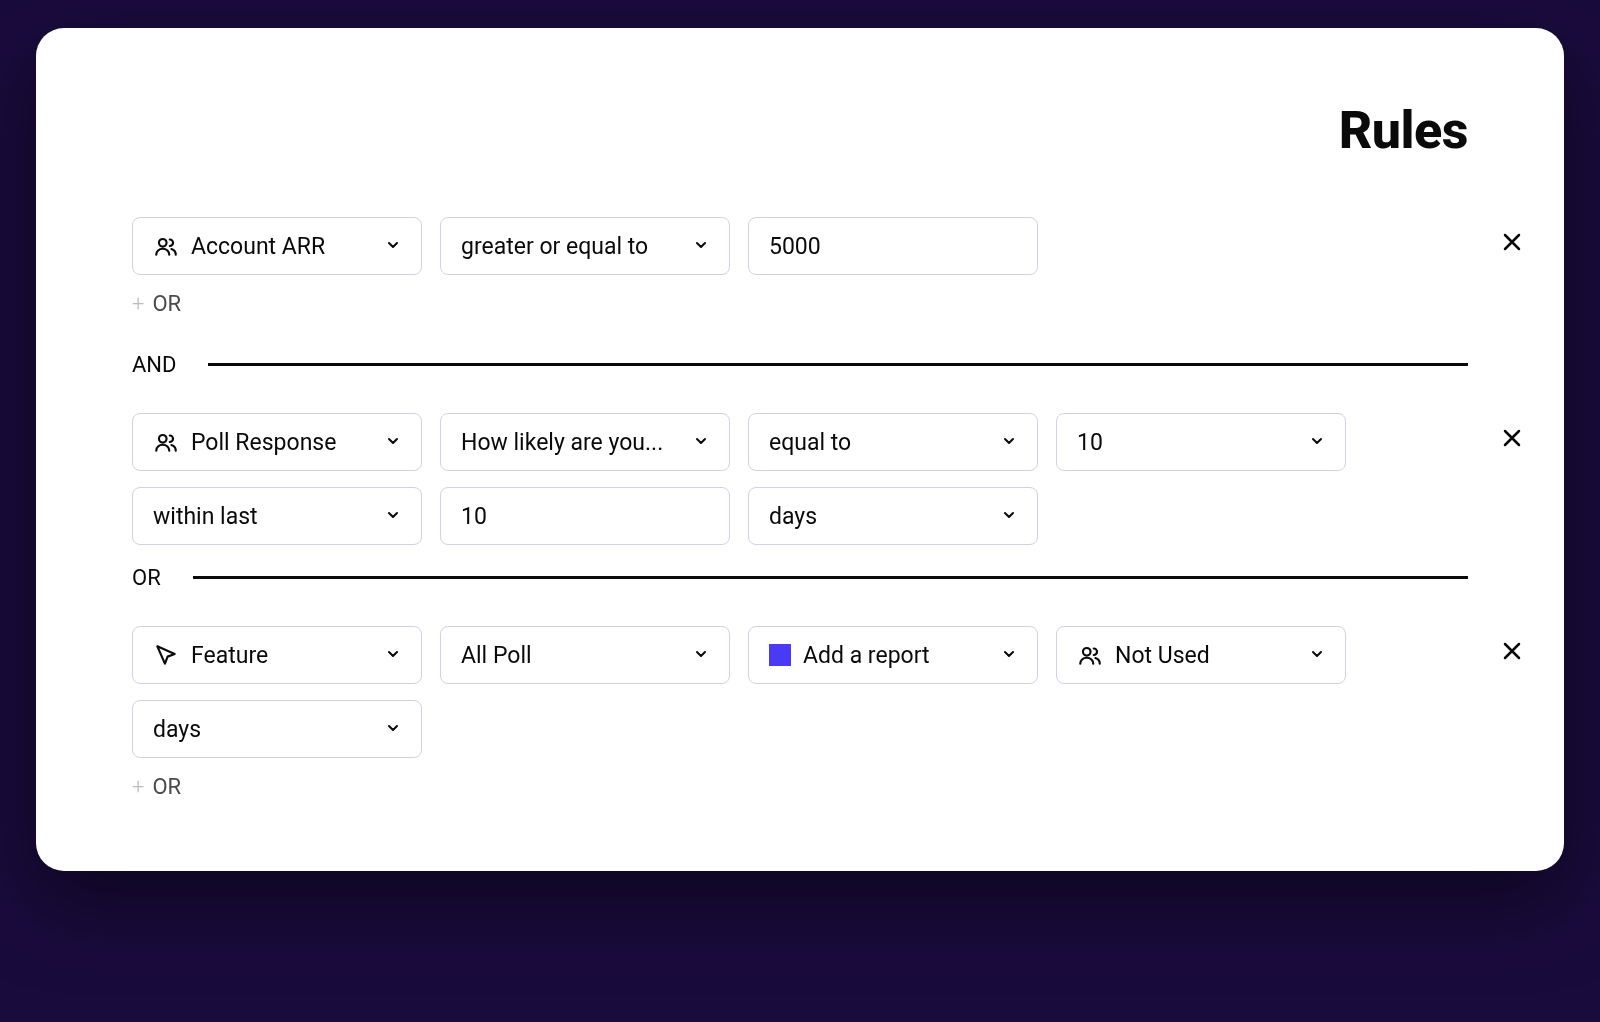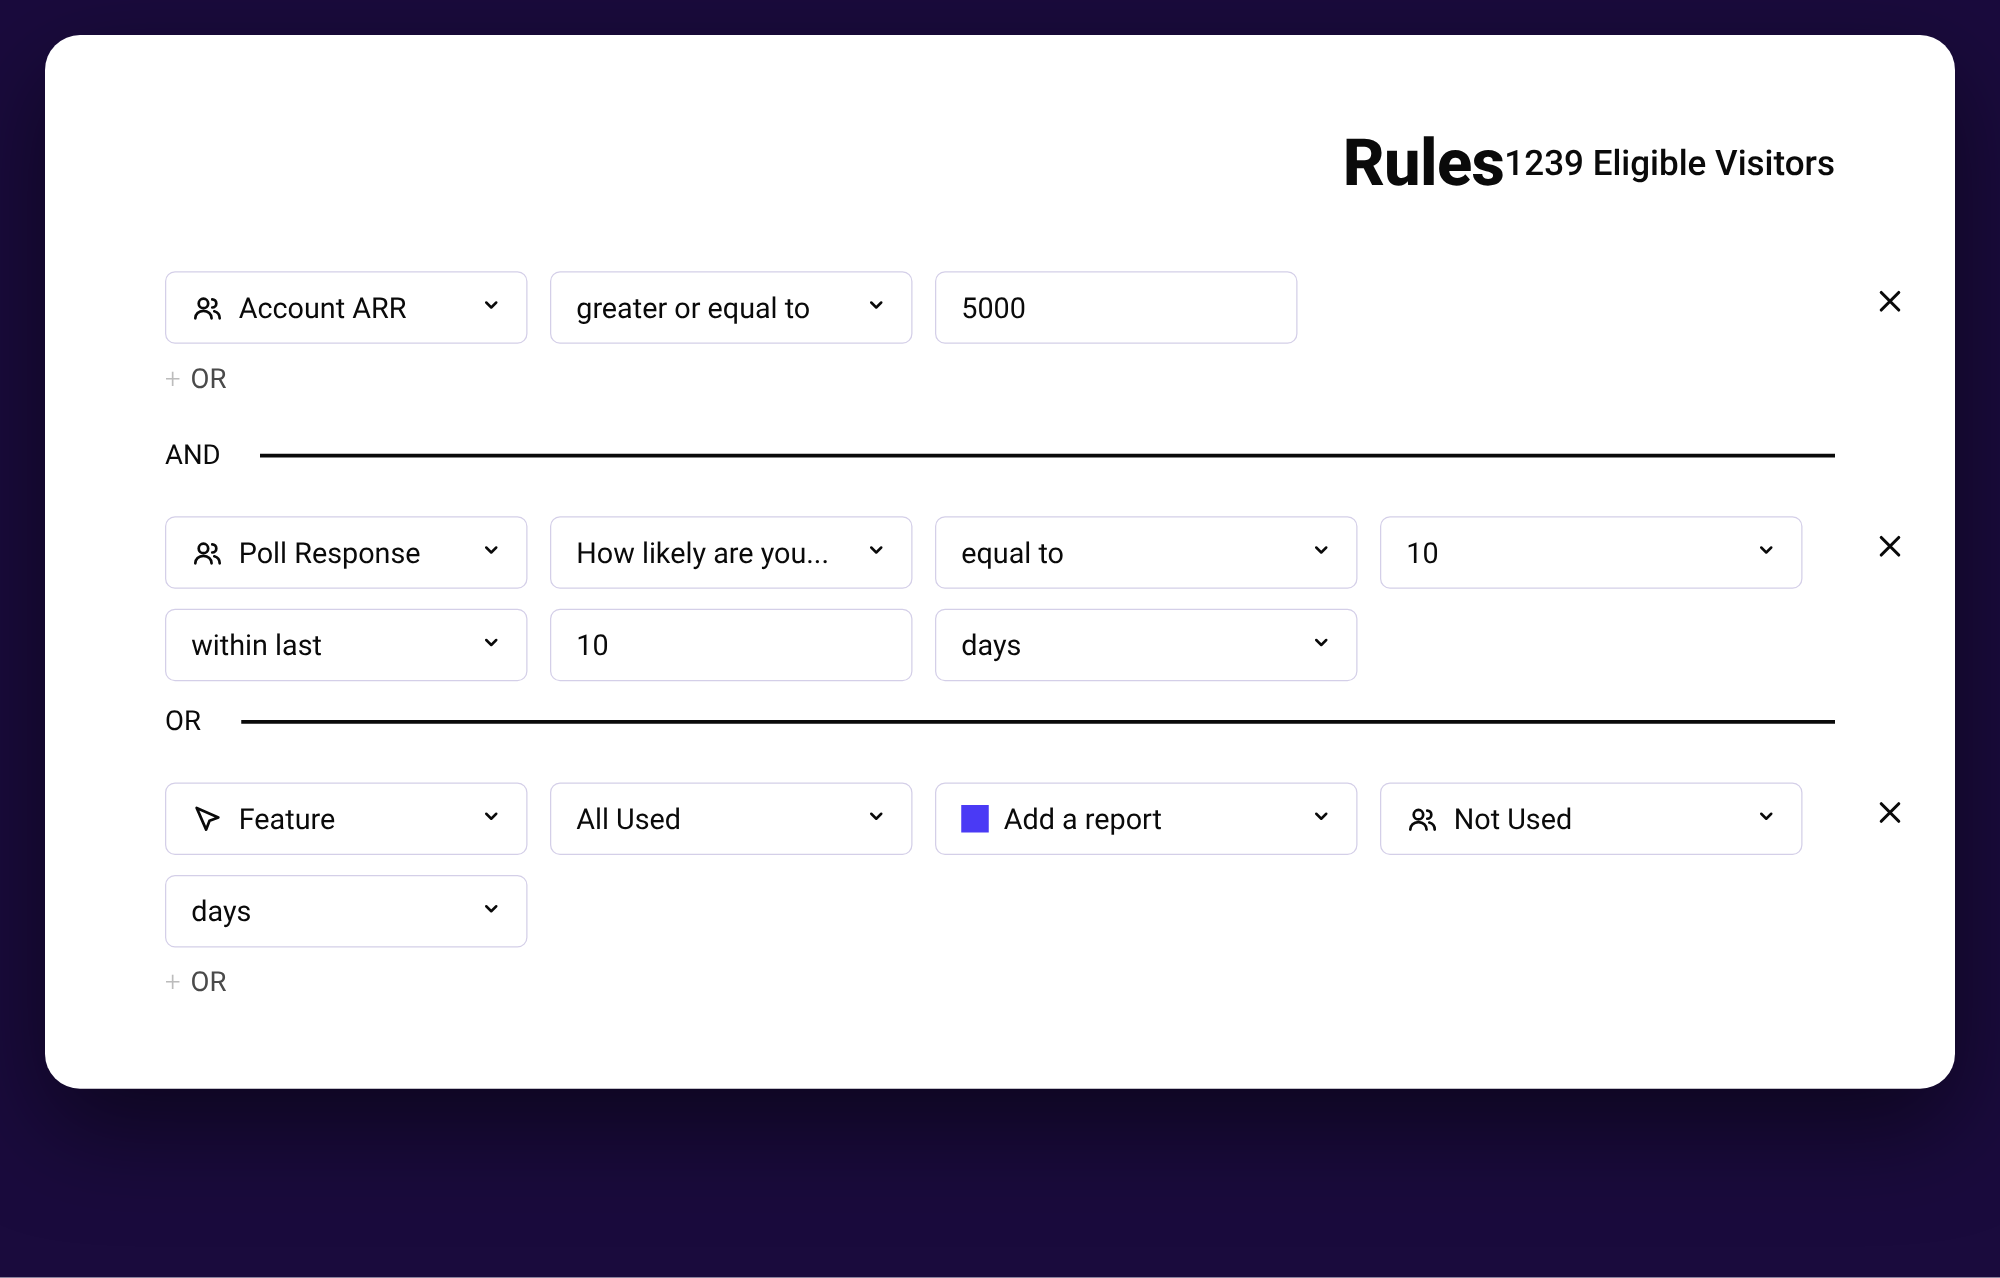--- a/index.html
+++ b/index.html
@@ -122,33 +122,29 @@
   }
   .separator .line {
     flex: 1;
     height: 2.5px;
     background: #0a0a0a;
   }
   
   .w-attr   { width: 290px; }
   .w-op     { width: 290px; }
   .w-val-s  { width: 290px; }
-  .w-290    { width: 338px; }
+  .w-290    { width: 290px; }
   .content-rel { position: relative; }
 </style>
 </head>
 <body>
 
 <div class="card">
   <div class="header">
     <h1 class="title">Rules</h1>
-    <div class="eligible">
-      <span>1239</span>
-      <span>Eligible Visitors</span>
-    </div>
   </div>
 
   <div class="content-rel">
 
     <div class="rule-group">
       <button class="remove-btn">
         <span>
           <svg width="24" height="24" viewBox="0 0 24 24" fill="none" stroke="#0a0a0a" stroke-width="2.5" stroke-linecap="round">
               <path d="M5 5l14 14M19 5L5 19"></path>
             </svg>
@@ -288,21 +284,21 @@
               </svg>
           </span>
           <span class="label">Feature</span>
           <span class="chevron">
             <svg width="16" height="16" viewBox="0 0 24 24" fill="none" stroke="#0a0a0a" stroke-width="3" stroke-linecap="round" stroke-linejoin="round">
                 <polyline points="6 9 12 15 18 9"></polyline>
               </svg>
           </span>
         </div>
         <div class="pill w-op">
-          <span class="label">All Used</span>
+          <span class="label">All Poll</span>
           <span class="chevron">
             <svg width="16" height="16" viewBox="0 0 24 24" fill="none" stroke="#0a0a0a" stroke-width="3" stroke-linecap="round" stroke-linejoin="round">
                 <polyline points="6 9 12 15 18 9"></polyline>
               </svg>
           </span>
         </div>
         <div class="pill w-290">
           <span class="color-swatch"></span>
           <span class="label">Add a report</span>
           <span class="chevron">

